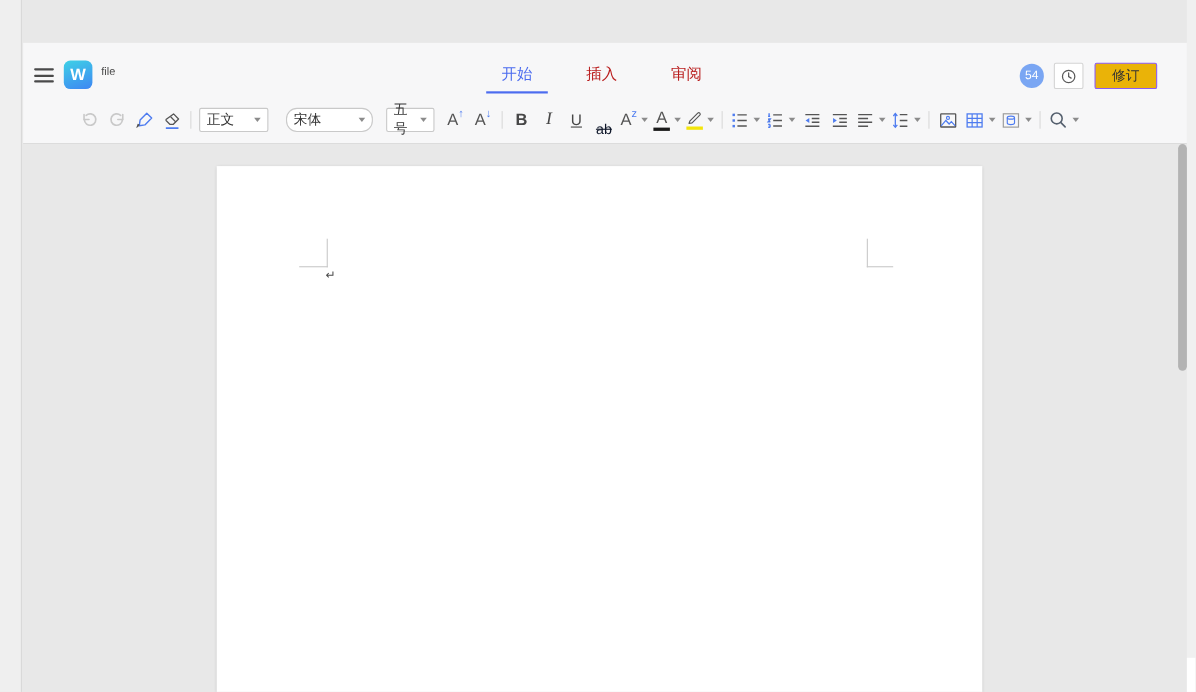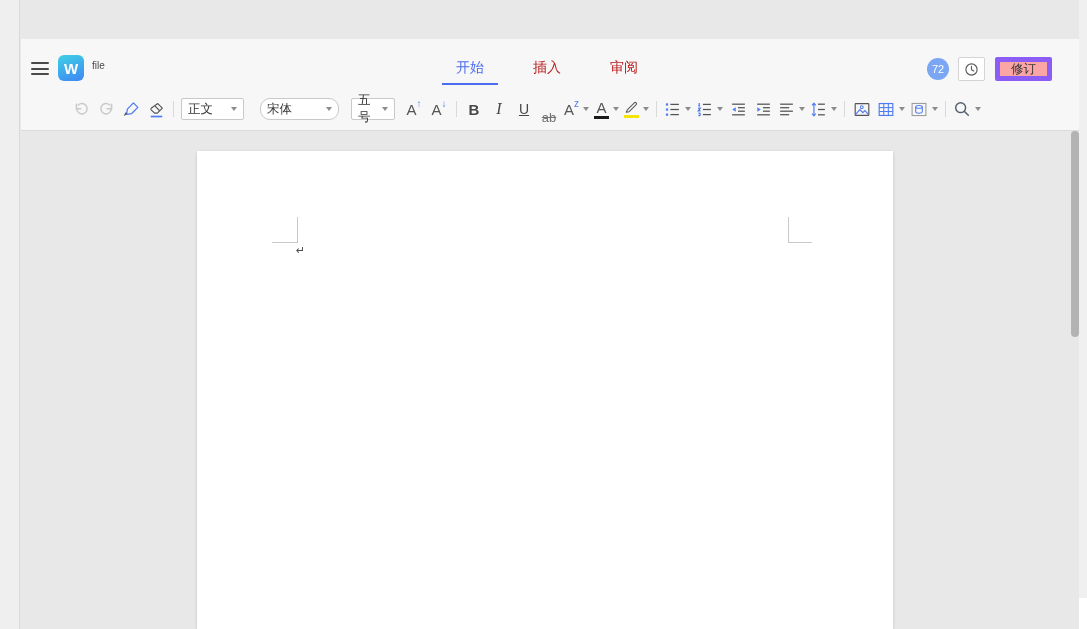--- a/index.html
+++ b/index.html
@@ -25,38 +25,38 @@
   .logo { position:absolute; left:37px; top:16px; width:26px; height:26px; border-radius:6px; background:linear-gradient(160deg,#3ed1e6,#3e86f3); color:#fff; font-weight:bold; font-size:15px; display:flex; align-items:center; justify-content:center; cursor:pointer; }
   .doc-title { position:absolute; left:71px; top:21px; font-size:10px; color:#4a4a4a; }
 
   .tab-bar { position:absolute; left:421px; top:12px; display:flex; gap:21px; height:34px; }
   .tab { font-size:14px; color:#b91c1c; line-height:32px; padding:0 14px; border-bottom:2px solid transparent; cursor:pointer; white-space:nowrap; }
   .tab.active { color:#4c6cef; border-bottom-color:#4c6cef; }
 
   .right-cluster { position:absolute; left:906px; top:18px; display:flex; align-items:center; }
   .badge { width:22px; height:22px; border-radius:50%; background:#7aa6f3; color:#fff; font-size:11px; display:flex; align-items:center; justify-content:center; cursor:pointer; }
   .mini-btn { margin-left:9px; width:27px; height:24px; background:#fff; border:1px solid #d4d4d4; border-radius:2px; display:flex; align-items:center; justify-content:center; cursor:pointer; }
-  .revise-btn { margin-left:10px; width:57px; height:24px; background:#fca5a5; border:5px solid #8b5cf6; border-radius:2px; font-size:12.5px; color:#333; display:flex; align-items:center; justify-content:center; cursor:pointer; }
+  .revise-btn { margin-left:10px; width:57px; height:24px; background:#eab308; border:1px solid #8b5cf6; border-radius:2px; font-size:12.5px; color:#333; display:flex; align-items:center; justify-content:center; cursor:pointer; }
 
   
   .fmt-row { position:absolute; left:50px; top:54px; right:12px; height:32px; display:flex; align-items:center; }
   .ti { height:26px; min-width:20px; display:flex; align-items:center; justify-content:center; margin-right:5px; color:#555; cursor:pointer; border-radius:2px; position:relative; }
   .sep { width:1px; height:16px; background:#d9d9d9; margin:0 7px 0 2px; }
   .caret { width:0; height:0; border-left:3.5px solid transparent; border-right:3.5px solid transparent; border-top:4px solid #8b8b8b; margin-left:4px; }
   .selbox { height:22px; background:#fff; border:1px solid #c9c9c9; border-radius:2px; display:flex; align-items:center; padding:0 6px; font-size:12.5px; color:#333; cursor:pointer; margin-right:5px; }
   .selbox .val { flex:1; }
   .w-style { width:63px; }
   .w-font  { width:79px; margin-left:11px; margin-right:12px;border-radius:10px; }
   .w-size  { width:44px; margin-right:9px;align-items:center; }
   .fa { font-size:15px; line-height:1; color:#555; }
   .blue-sup { color:#4e7cf0; font-size:10px; line-height:1; position:relative; top:-5px; left:0px; }
   .b-btn { font-weight:bold; font-size:15px; color:#474747; }
   .i-btn { font-family:"Liberation Serif","DejaVu Serif",serif; font-style:italic; font-size:16px; color:#474747; }
   .u-btn { text-decoration:underline; font-size:14px; color:#474747; }
-  .strike { text-decoration:line-through; font-size:13px; color:#737373;margin-top:17px; }
+  .strike { text-decoration:line-through; font-size:13px; color:#0f172a;margin-top:17px; }
   .stack { display:flex; flex-direction:column; align-items:center; line-height:1; }
   .colorbar { width:15px; height:3px; margin-top:1px; }
   .bar-black { background:#1a1a1a; }
   .bar-yellow { background:#f3e50a; }
 
   
   .canvas { position:absolute; left:20px; top:131px; width:1059px; height:498px; background:#e8e8e8; }
   .page { position:absolute; left:197px; top:151px; width:696px; height:478px; background:#fff; box-shadow:0 1px 3px rgba(0,0,0,0.16); cursor:text; }
   .mark-left { position:absolute; left:272px; top:217px; width:26px; height:26px; border-right:1px solid #c9c9c9; border-bottom:1px solid #c9c9c9; }
   .mark-right { position:absolute; left:788px; top:217px; width:24px; height:26px; border-left:1px solid #c9c9c9; border-bottom:1px solid #c9c9c9; }
@@ -84,21 +84,21 @@
     <div class="logo">W</div>
     <span class="doc-title">file</span>
 
     <div class="tab-bar">
       <div class="tab active">开始</div>
       <div class="tab">插入</div>
       <div class="tab">审阅</div>
     </div>
 
     <div class="right-cluster">
-      <div class="badge">72</div>
+      <div class="badge">54</div>
       <div class="mini-btn">
         <svg width="15" height="15" viewBox="0 0 16 16">
           <circle cx="8" cy="8" r="6" fill="none" stroke="#5a5a5a" stroke-width="1.2"></circle>
           <path d="M8 4.6v3.6l2.4 1.4" fill="none" stroke="#5a5a5a" stroke-width="1.2" stroke-linecap="round"></path>
         </svg>
       </div>
       <div class="revise-btn">修订</div>
     </div>
 
     <div class="fmt-row">

